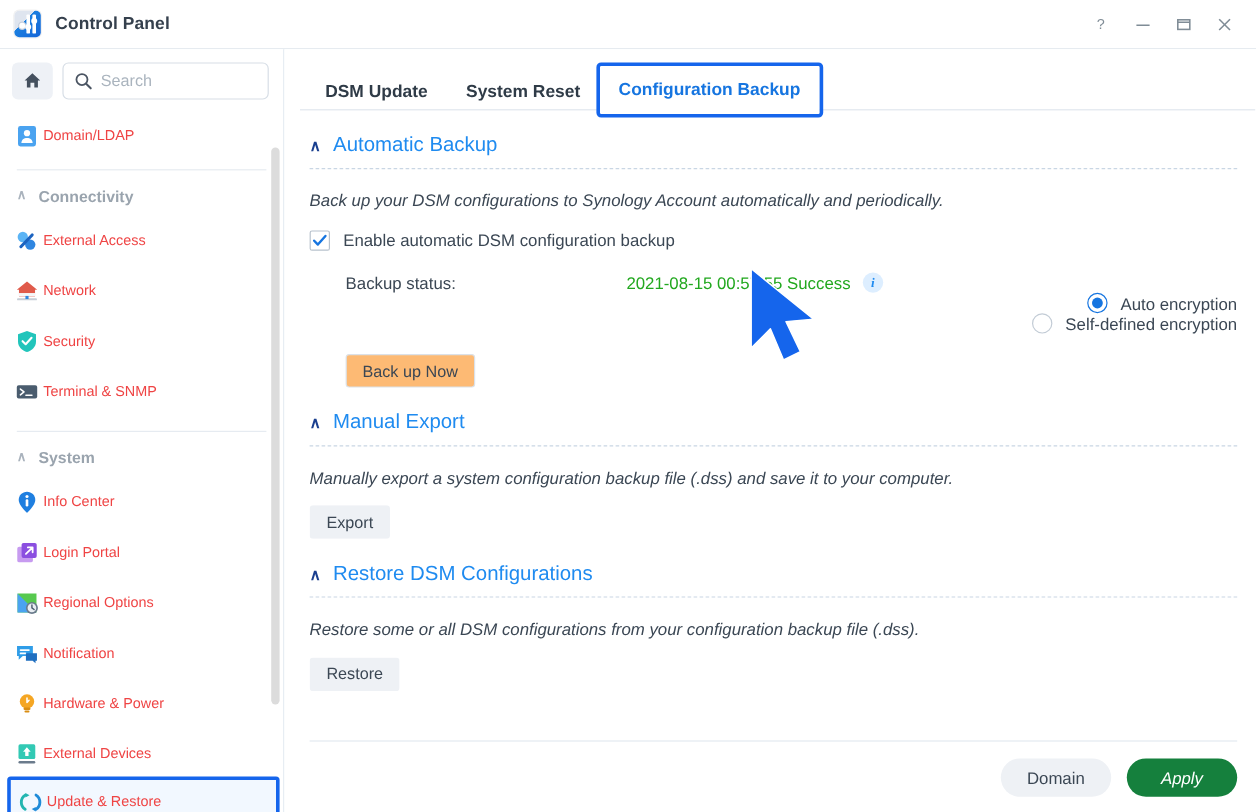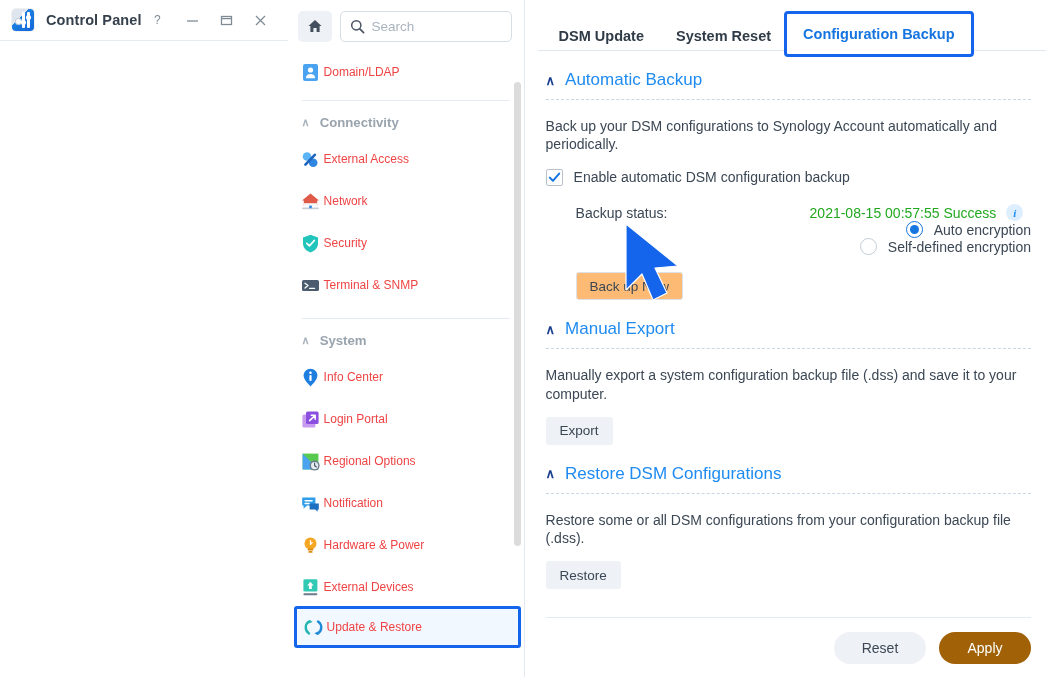--- a/index.html
+++ b/index.html
@@ -7,21 +7,21 @@
     width: 1047px; height: 677px;
     overflow: hidden;
     font-family: "Liberation Sans", sans-serif;
     background: #ffffff;
     color: #2c3e50;
   }
   #app {
     position: relative;
     width: 1047px; height: 677px;
     background: #ffffff;
-    display: flex; 
+    display: flex; flex-direction: column;
   }
 
   
   .titlebar {
     height: 41px; min-height: 41px;
     background: #ffffff;
     border-bottom: 1px solid #e6ebf0;
     display: flex; align-items: center;
     padding: 0 10px 0 12px;
     position: relative;
@@ -173,21 +173,21 @@
     cursor: pointer;
   }
   .sec-head .chev { color: #1a3f8f; font-size: 13px; line-height: 1; font-weight: bold; }
   .sec-head .ttl { color: #1f8bf0; font-size: 17px; }
   .sec-rule {
     border-bottom: 1px dashed #c9d6e4;
     margin-top: 9px; margin-bottom: 0;
   }
 
   .para {
-    font-size: 14px; color: #3b4754; margin-top: 17px; line-height: 1.3;
+    font-size: 14px; color: #3b4754; margin-top: 17px; line-height: 1.3; font-style: italic;
   }
 
   .check-row {
     display: flex; gap: 11px;
     margin-top: 16px; cursor: pointer;
   }
   .cbox {
     width: 17px; height: 17px; border: 1px solid #b8c2cd;
     border-radius: 2px; background: #fff;
     display: flex; align-items: center; justify-content: center;
@@ -247,21 +247,21 @@
     gap: 13px;
   }
   .btn-pill {
     height: 32px; min-width: 92px; padding: 0 22px;
     border-radius: 16px; font-size: 14px;
     display: inline-flex; align-items: center; justify-content: center;
     cursor: pointer; border: none;
     font-family: "Liberation Sans", sans-serif;
   }
   .btn-pill.reset { background: #eef1f5; color: #3b4754; }
-  .btn-pill.apply { background: #a16207; color: #fff; }
+  .btn-pill.apply { background: #15803d; color: #fff; font-style: italic; }
 
   
   .cursor-annot {
     position: absolute; left: 620px; top: 222px;
     width: 68px; height: 88px; pointer-events: none; z-index: 50;
   }
 </style>
 </head>
 <body>
 
@@ -555,21 +555,21 @@
         </div>
         <div class="sec-rule"></div>
         <div class="para">Restore some or all DSM configurations from your configuration backup file (.dss).</div>
         <div class="btn-row">
           <span class="btn-grey noborder">Restore</span>
         </div>
 
       </div>
 
       <div class="footer">
-        <button class="btn-pill reset">Reset</button>
+        <button class="btn-pill reset">Domain</button>
         <button class="btn-pill apply">Apply</button>
       </div>
 
     </div>
   </div>
 
   <div class="cursor-annot">
     <svg width="68" height="88" viewBox="0 0 68 88">
       <path d="M6 2 L6 68 L22 52 L33 78 L47 71 L35 46 L58 44 Z" fill="#1565ec" stroke="#ffffff" stroke-width="1.2" stroke-linejoin="round"></path>
     </svg>

